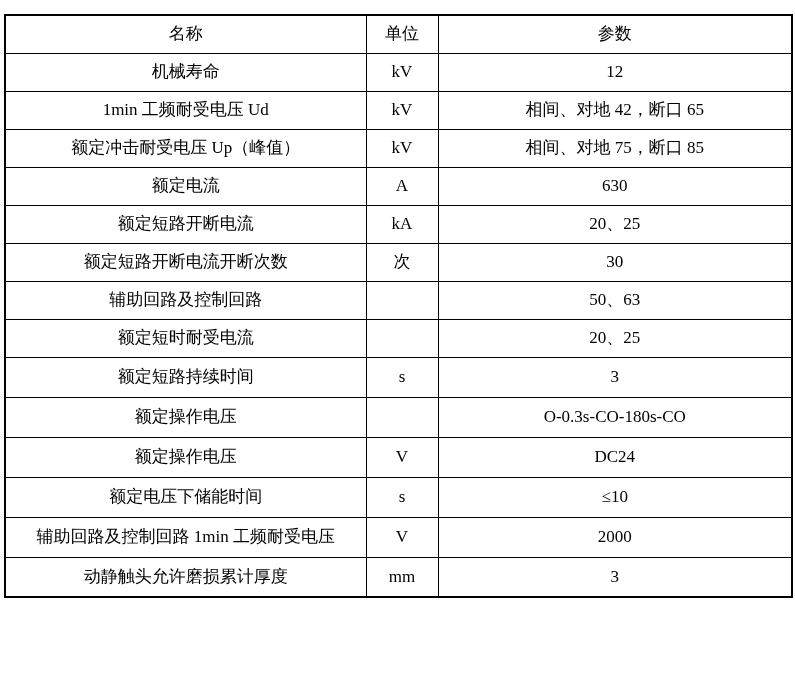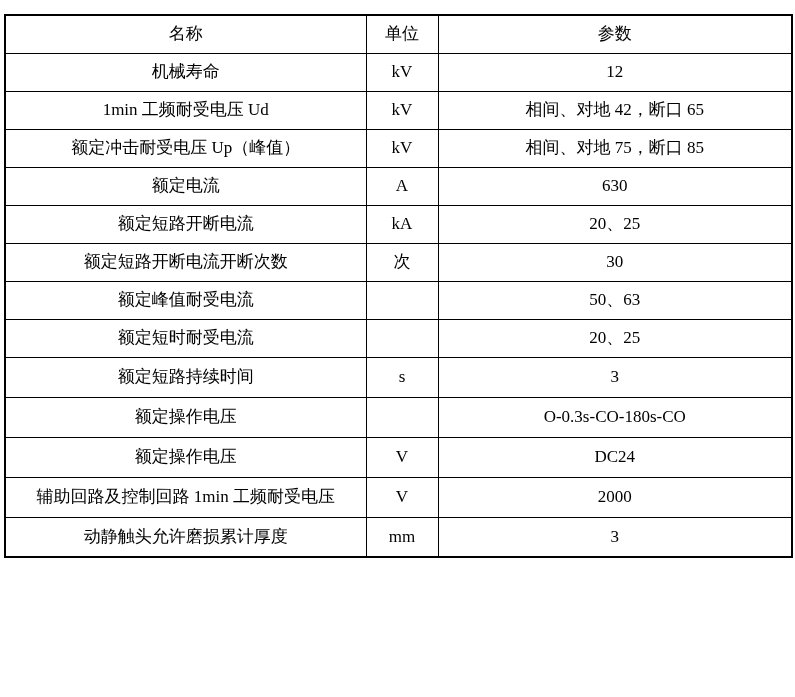--- a/index.html
+++ b/index.html
@@ -82,21 +82,21 @@
         <td>额定短路开断电流</td>
         <td>kA</td>
         <td>20、25</td>
       </tr>
       <tr>
         <td>额定短路开断电流开断次数</td>
         <td>次</td>
         <td>30</td>
       </tr>
       <tr>
-        <td>额定峰值耐受电流</td>
+        <td>辅助回路及控制回路</td>
         <td></td>
         <td>50、63</td>
       </tr>
       <tr>
         <td>额定短时耐受电流</td>
         <td></td>
         <td>20、25</td>
       </tr>
       <tr>
         <td>额定短路持续时间</td>
@@ -107,20 +107,25 @@
         <td>额定操作电压</td>
         <td></td>
         <td>O-0.3s-CO-180s-CO</td>
       </tr>
       <tr>
         <td>额定操作电压</td>
         <td>V</td>
         <td>DC24</td>
       </tr>
       <tr>
+        <td>额定电压下储能时间</td>
+        <td>s</td>
+        <td>≤10</td>
+      </tr>
+      <tr>
         <td>辅助回路及控制回路 1min 工频耐受电压</td>
         <td>V</td>
         <td>2000</td>
       </tr>
       <tr>
         <td>动静触头允许磨损累计厚度</td>
         <td>mm</td>
         <td>3</td>
       </tr>
     </tbody>

